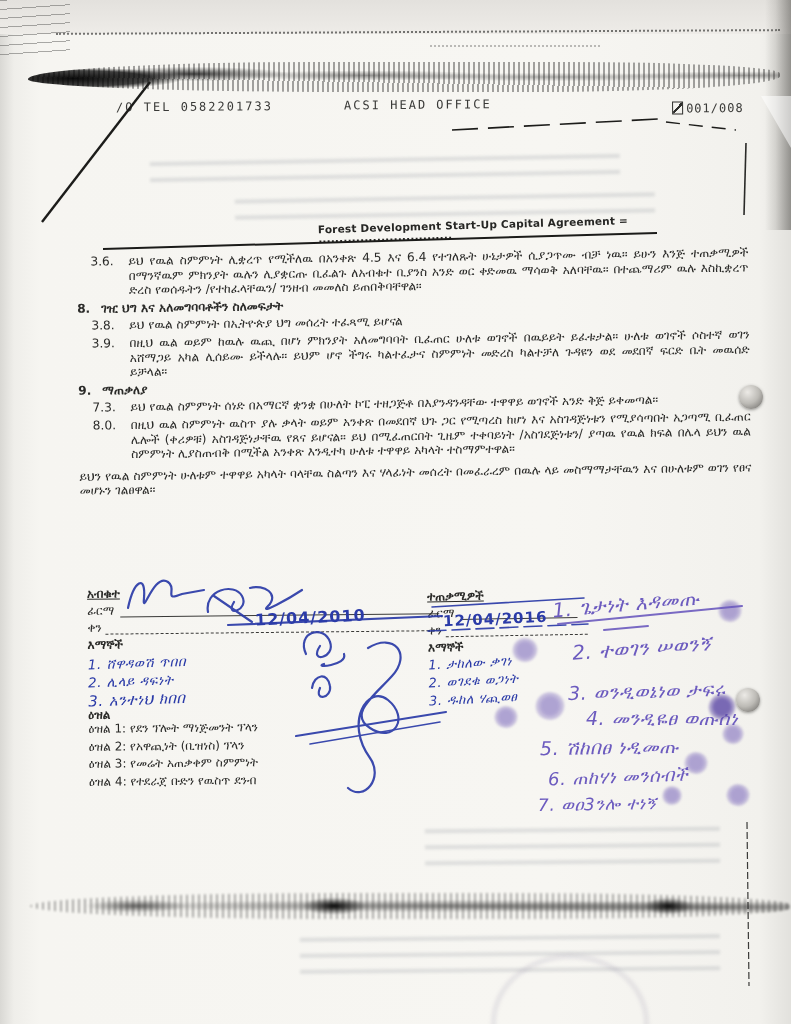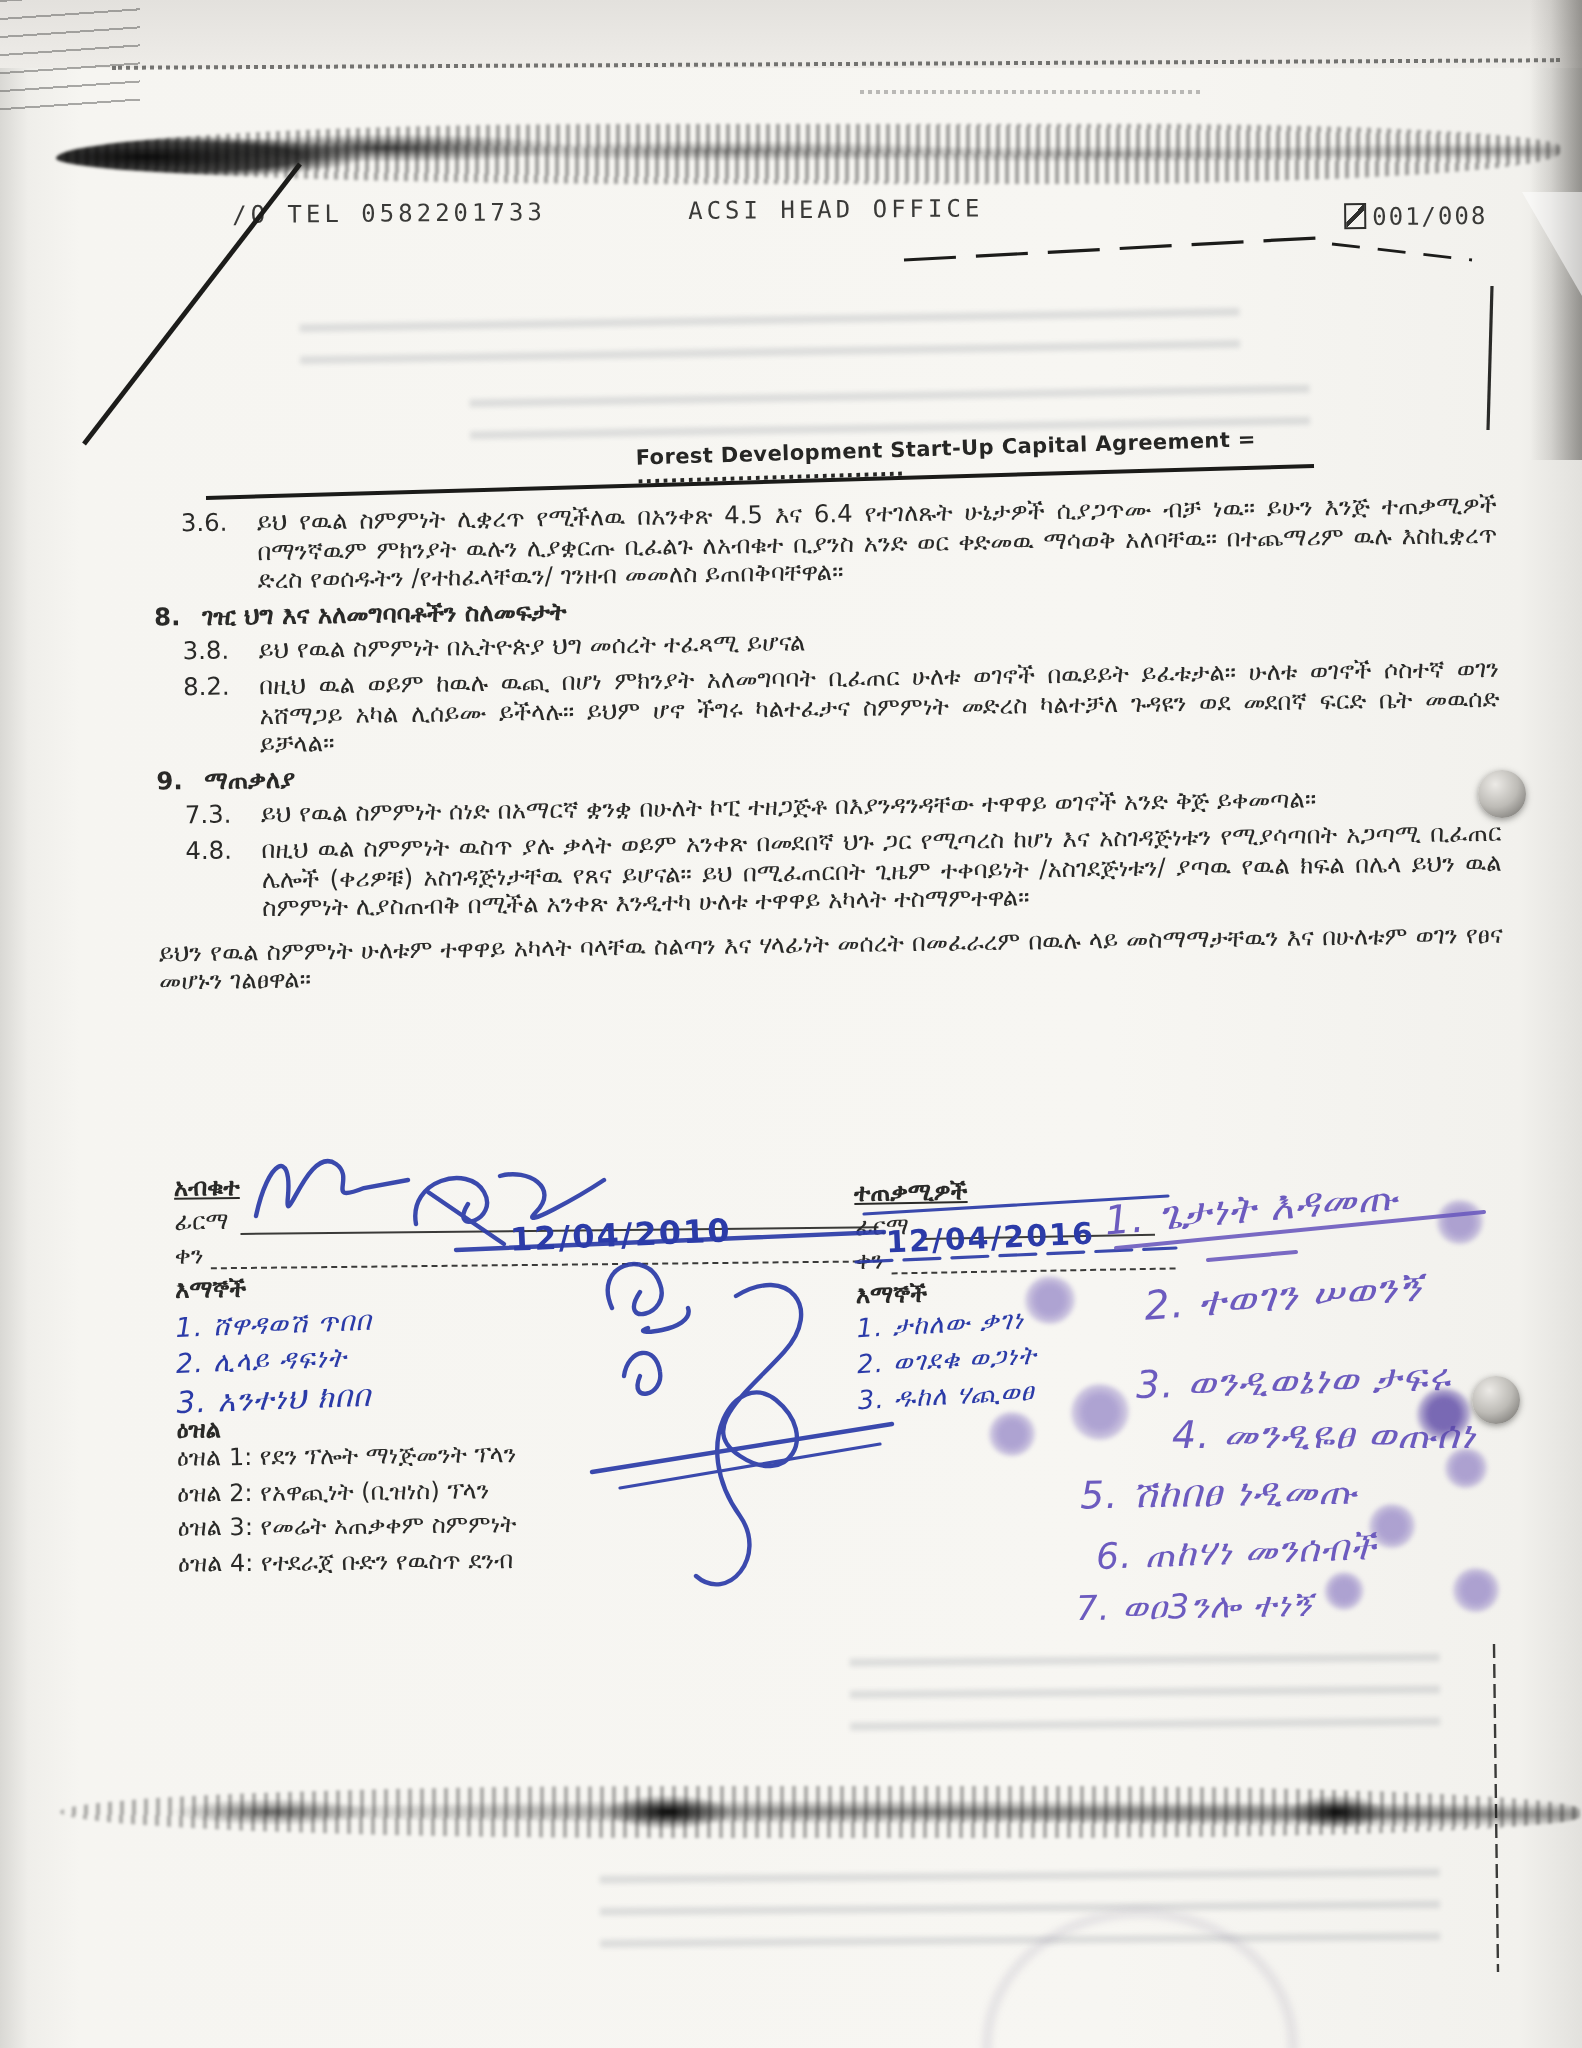--- a/index.html
+++ b/index.html
@@ -128,33 +128,33 @@
       </div>
     <div class="clause lvl0">
         <span class="num">8.</span>
         <span class="txt">ገዢ ህግ እና አለመግባባቶችን ስለመፍታት</span>
       </div>
     <div class="clause lvl1">
         <span class="num">3.8.</span>
         <span class="txt">ይህ የዉል ስምምነት በኢትዮጵያ ህግ መሰረት ተፈጻሚ ይሆናል</span>
       </div>
     <div class="clause lvl1">
-        <span class="num">8.2.</span>
+        <span class="num">3.9.</span>
         <span class="txt">በዚህ ዉል ወይም ከዉሉ ዉጪ በሆነ ምክንያት አለመግባባት ቢፈጠር ሁለቱ ወገኖች በዉይይት ይፈቱታል። ሁለቱ ወገኖች ሶስተኛ ወገን አሸማጋይ አካል ሊሰይሙ ይችላሉ። ይህም ሆኖ ችግሩ ካልተፈታና ስምምነት መድረስ ካልተቻለ ጉዳዩን ወደ መደበኛ ፍርድ ቤት መዉሰድ ይቻላል።</span>
       </div>
     <div class="clause lvl0">
         <span class="num">9.</span>
         <span class="txt">ማጠቃለያ</span>
       </div>
     <div class="clause lvl1">
         <span class="num">7.3.</span>
         <span class="txt">ይህ የዉል ስምምነት ሰነድ በአማርኛ ቋንቋ በሁለት ኮፒ ተዘጋጅቶ በእያንዳንዳቸው ተዋዋይ ወገኖች አንድ ቅጅ ይቀመጣል።</span>
       </div>
     <div class="clause lvl1">
-        <span class="num">4.8.</span>
+        <span class="num">8.0.</span>
         <span class="txt">በዚህ ዉል ስምምነት ዉስጥ ያሉ ቃላት ወይም አንቀጽ በመደበኛ ህጉ ጋር የሚጣረስ ከሆነ እና አስገዳጅነቱን የሚያሳጣበት አጋጣሚ ቢፈጠር ሌሎች (ቀሪዎቹ) አስገዳጅነታቸዉ የጸና ይሆናል። ይህ በሚፈጠርበት ጊዜም ተቀባይነት /አስገደጅነቱን/ ያጣዉ የዉል ክፍል በሌላ ይህን ዉል ስምምነት ሊያስጠብቅ በሚችል አንቀጽ እንዲተካ ሁለቱ ተዋዋይ አካላት ተስማምተዋል።</span>
       </div>
     <div class="closing">ይህን የዉል ስምምነት ሁለቱም ተዋዋይ አካላት ባላቸዉ ስልጣን እና ሃላፊነት መሰረት በመፈራረም በዉሉ ላይ መስማማታቸዉን እና በሁለቱም ወገን የፀና መሆኑን ገልፀዋል።</div>
   </div>
 
   <div class="sigzone">
 
     <div class="left-block">
       <div class="party">አብቁተ</div>
       <div class="sigrow">

